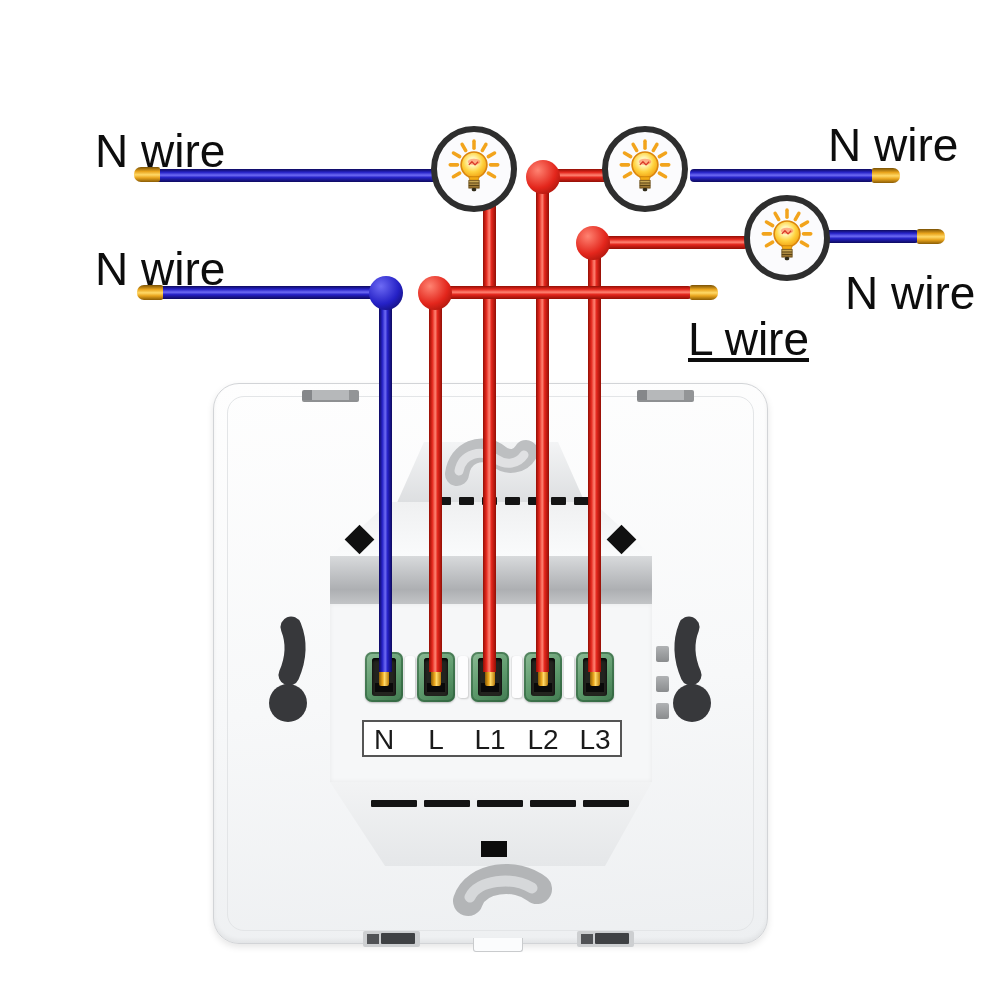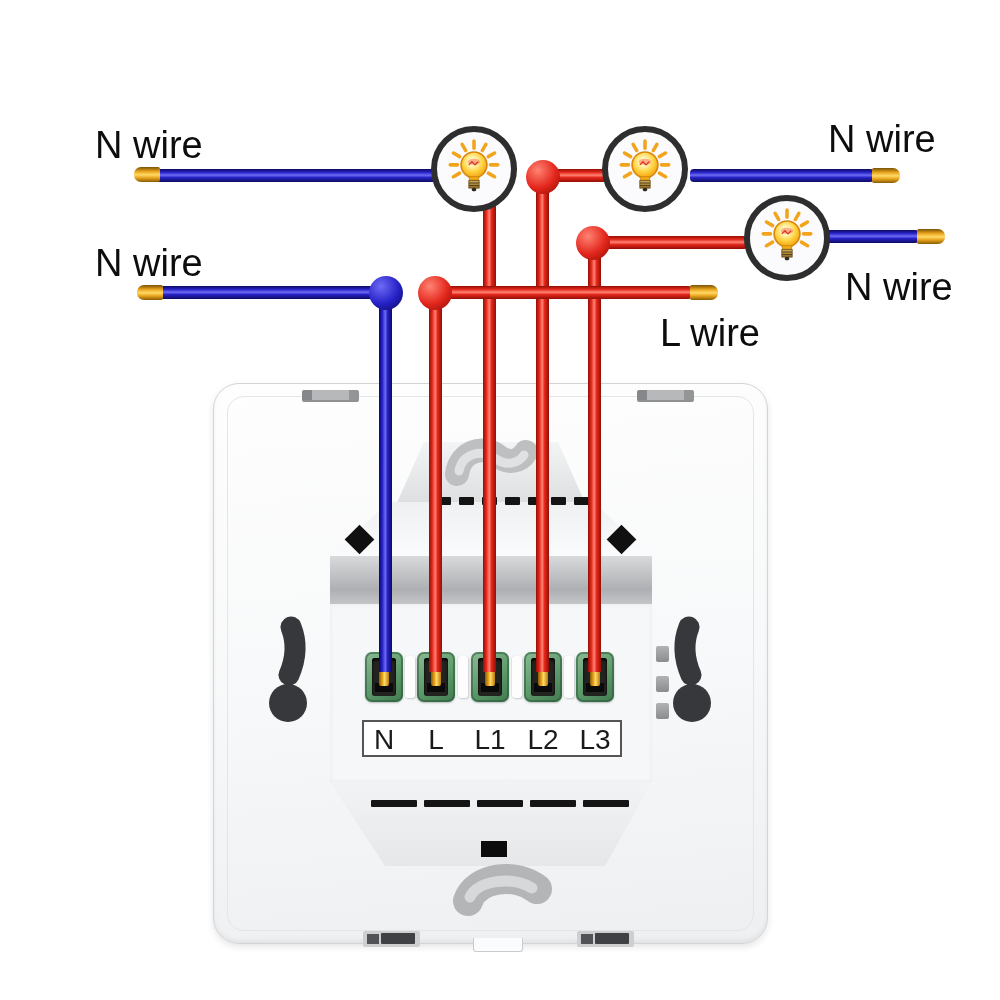--- a/index.html
+++ b/index.html
@@ -74,21 +74,21 @@
   .tip.right{border-radius:2px 7px 7px 2px;}
   .junction{position:absolute;border-radius:50%;z-index:8;}
   .junction.red{background:radial-gradient(circle at 35% 30%,var(--red-light),var(--red) 55%,var(--red-dark) 96%);}
   .junction.blue{background:radial-gradient(circle at 35% 30%,var(--blue-light),var(--blue) 55%,var(--blue-dark) 96%);}
 
   
   .lamp{position:absolute;width:86px;height:86px;border-radius:50%;border:6px solid var(--ring);
         background:#fbfbfd;z-index:9;display:flex;align-items:center;justify-content:center;}
   .lamp svg{width:64px;height:64px;}
 
-  .wire-label{position:absolute;font-size:38px;color:#0d0d0d;z-index:10;white-space:nowrap;}
+  .wire-label{position:absolute;font-size:46px;color:#0d0d0d;z-index:10;white-space:nowrap;}
 </style>
 </head>
 <body>
 
 <div id="stage">
 
   <div class="plate"></div>
   <div class="plate-outline"></div>
   <div class="recess"></div>
   <div class="module-top"></div>
@@ -307,15 +307,15 @@
     <path d="M26,44.6 H36 M26,47 H36" stroke="#5a4314" stroke-width="1"></path>
     <rect x="28.8" y="49.5" width="4.4" height="3" rx="1.3" fill="#2f2a18"></rect>
   </svg>
 </div>
     </div>
   <div id="overlay-layer">
       <div class="wire-label" style="left: 95px; top: 124px;">N wire</div>
       <div class="wire-label" style="left: 828px; top: 118px;">N wire</div>
       <div class="wire-label" style="left: 95px; top: 242px;">N wire</div>
       <div class="wire-label" style="left: 845px; top: 266px;">N wire</div>
-      <div class="wire-label" style="left: 660px; top: 312px;">L wire</div>
+      <div class="wire-label" style="left: 688px; top: 312px; text-decoration: underline;">L wire</div>
     </div>
 </div>
 
 </body></html>

